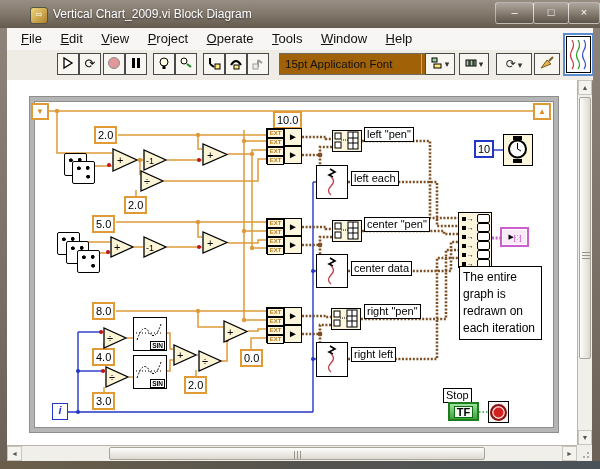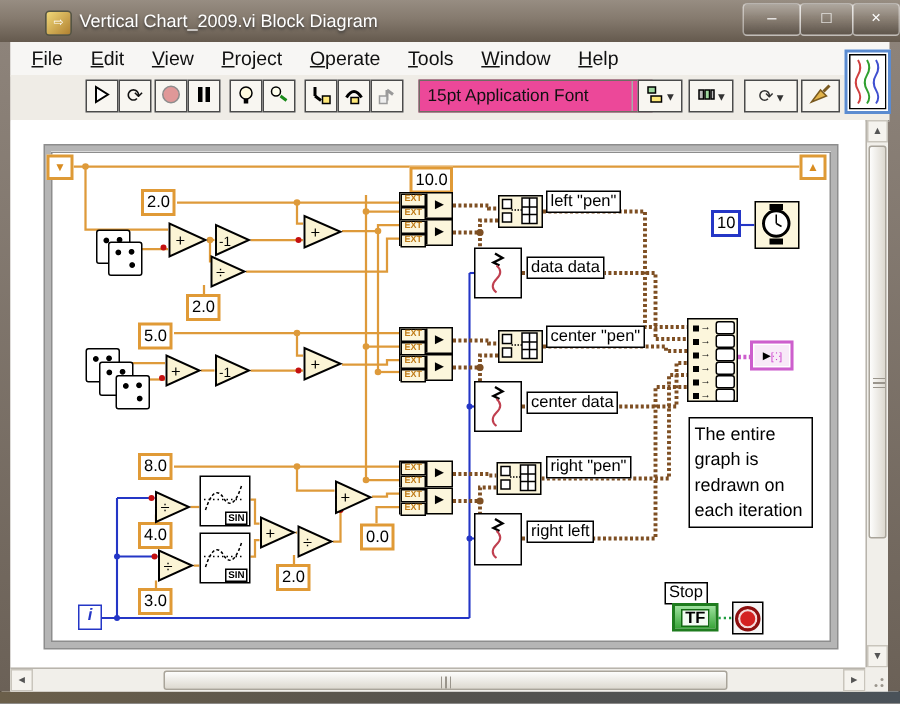--- a/index.html
+++ b/index.html
@@ -23,21 +23,21 @@
   .menubar{left:7px;top:28px;width:586px;height:22px;background:#f7f6f4;border-bottom:1px solid #d4d0c8;}
   .menu-item{display:inline-block;margin-left:14px;font-size:13px;color:#111;line-height:21px;}
   .menu-item::first-letter{text-decoration:underline;}
   .toolbar{left:7px;top:50px;width:586px;height:30px;background:#efece6;border-bottom:1px solid #96918a;}
   .tbtn{top:53px;width:22px;height:22px;background:#f8f6f1;border:1px solid #4a4a4a;
     box-sizing:border-box;text-align:center;line-height:20px;font-size:13px;color:#111;}
   .tbtn svg{display:block;margin:2px auto;}
   .ddbtn{top:53px;height:22px;background:#f8f6f1;border:1px solid #4a4a4a;box-sizing:border-box;
     font-size:9px;color:#333;text-align:center;line-height:20px;}
   .ddbtn::after{content:'▾';margin-left:2px;}
-  .fontsel{left:279px;top:53px;width:156px;height:22px;background:#ec4899;border:1px solid #6f6b63;
+  .fontsel{left:279px;top:53px;width:156px;height:22px;background:#a16207;border:1px solid #6f6b63;
     box-sizing:border-box;font-size:11.5px;line-height:20px;padding-left:5px;color:#111;}
   .fontsel::after{content:'▾';position:absolute;right:3px;top:0;font-size:9px;color:#333;
     border-left:1px solid #aaa;padding-left:4px;}
   .vi-icon{left:563px;top:33px;width:31px;height:43px;border:2px solid #5b8bd0;background:#fff;
     box-sizing:border-box;}
   .vi-icon svg{display:block;margin:1px auto;}
   
   .client{left:7px;top:80px;width:570px;height:365px;background:#fff;}
   .loop{left:30px;top:97px;width:528px;height:335px;box-sizing:border-box;
     border:4px solid #b5b5b5;box-shadow:0 0 0 1px #8d8d8d, inset 0 0 0 1px #8d8d8d;}
@@ -530,27 +530,27 @@
   <div class="abs watch" style="left:503px;top:134px;width:30px;height:32px;background:#fcf6dc;">
     <svg width="27" height="29">
         <rect x="9" y="1" width="9" height="4" fill="#000"></rect>
         <circle cx="13.5" cy="14" r="8.5" fill="#fff" stroke="#000" stroke-width="2"></circle>
         <line x1="13.5" y1="14" x2="13.5" y2="8" stroke="#000"></line>
         <line x1="13.5" y1="14" x2="17" y2="16" stroke="#000"></line>
         <rect x="9" y="24" width="9" height="4" fill="#000"></rect>
       </svg></div>
 
   <div class="abs plate" style="left:364px;top:127px;">left "pen"</div>
-  <div class="abs plate" style="left:351px;top:171px;">data data</div>
+  <div class="abs plate" style="left:351px;top:171px;">left each</div>
   <div class="abs plate" style="left:364px;top:217px;">center "pen"</div>
   <div class="abs plate" style="left:351px;top:261px;">center data</div>
   <div class="abs plate" style="left:364px;top:304px;">right "pen"</div>
   <div class="abs plate" style="left:351px;top:347px;">right left</div>
   <div class="abs plate" style="left:443px;top:388px;">Stop</div>
-  <div class="abs comment" style="left:459px;top:278px;width:83px;height:74px;">The entire
+  <div class="abs comment" style="left:459px;top:266px;width:83px;height:74px;">The entire
 graph is
 redrawn on
 each iteration</div>
 
   <div class="abs iterm" style="left:52px;top:403px;width:16px;height:17px;">i</div>
   <div class="abs tfterm" style="left:448px;top:402px;width:31px;height:19px;">
     <span class="tfinner">TF</span>
     </div>
   <div class="abs condterm" style="left:488px;top:401px;width:21px;height:22px;">
     <div class="stopcirc"></div>

